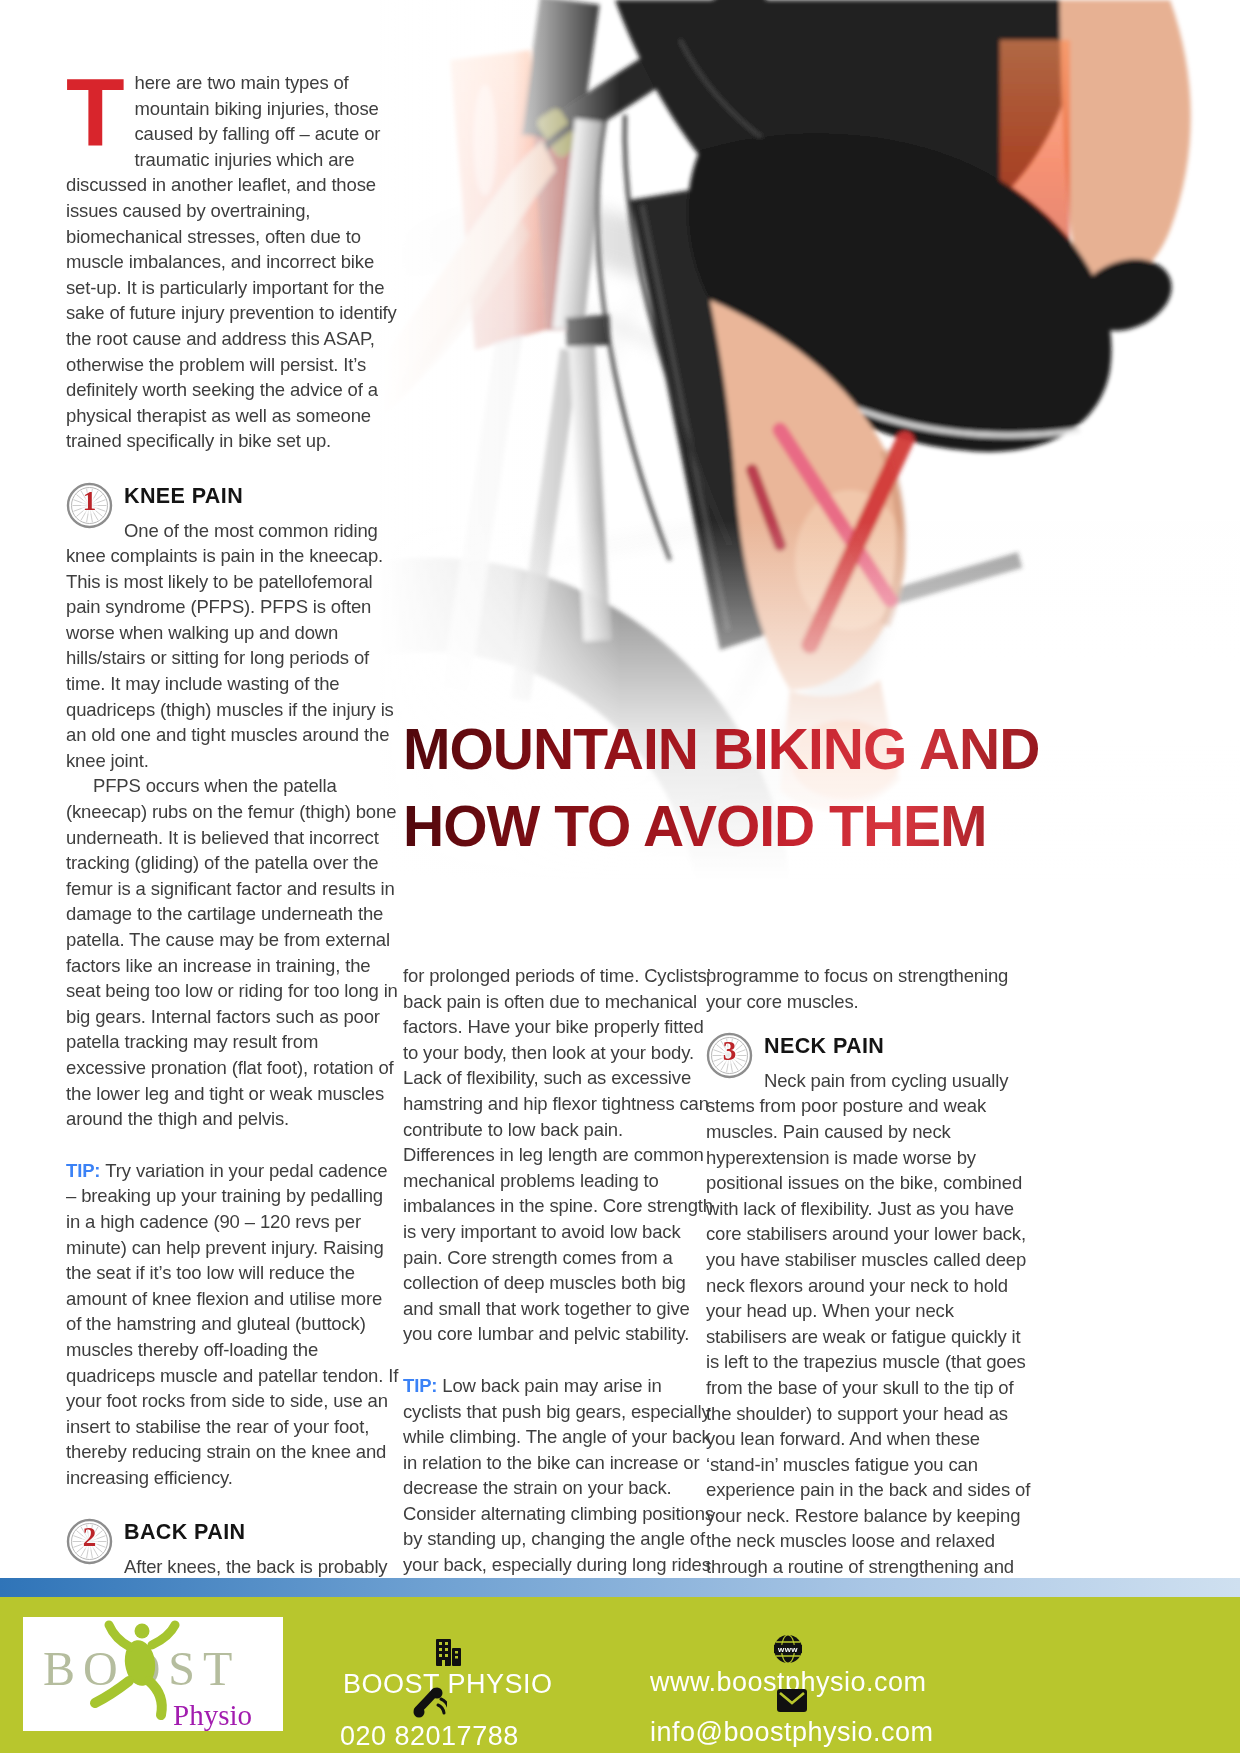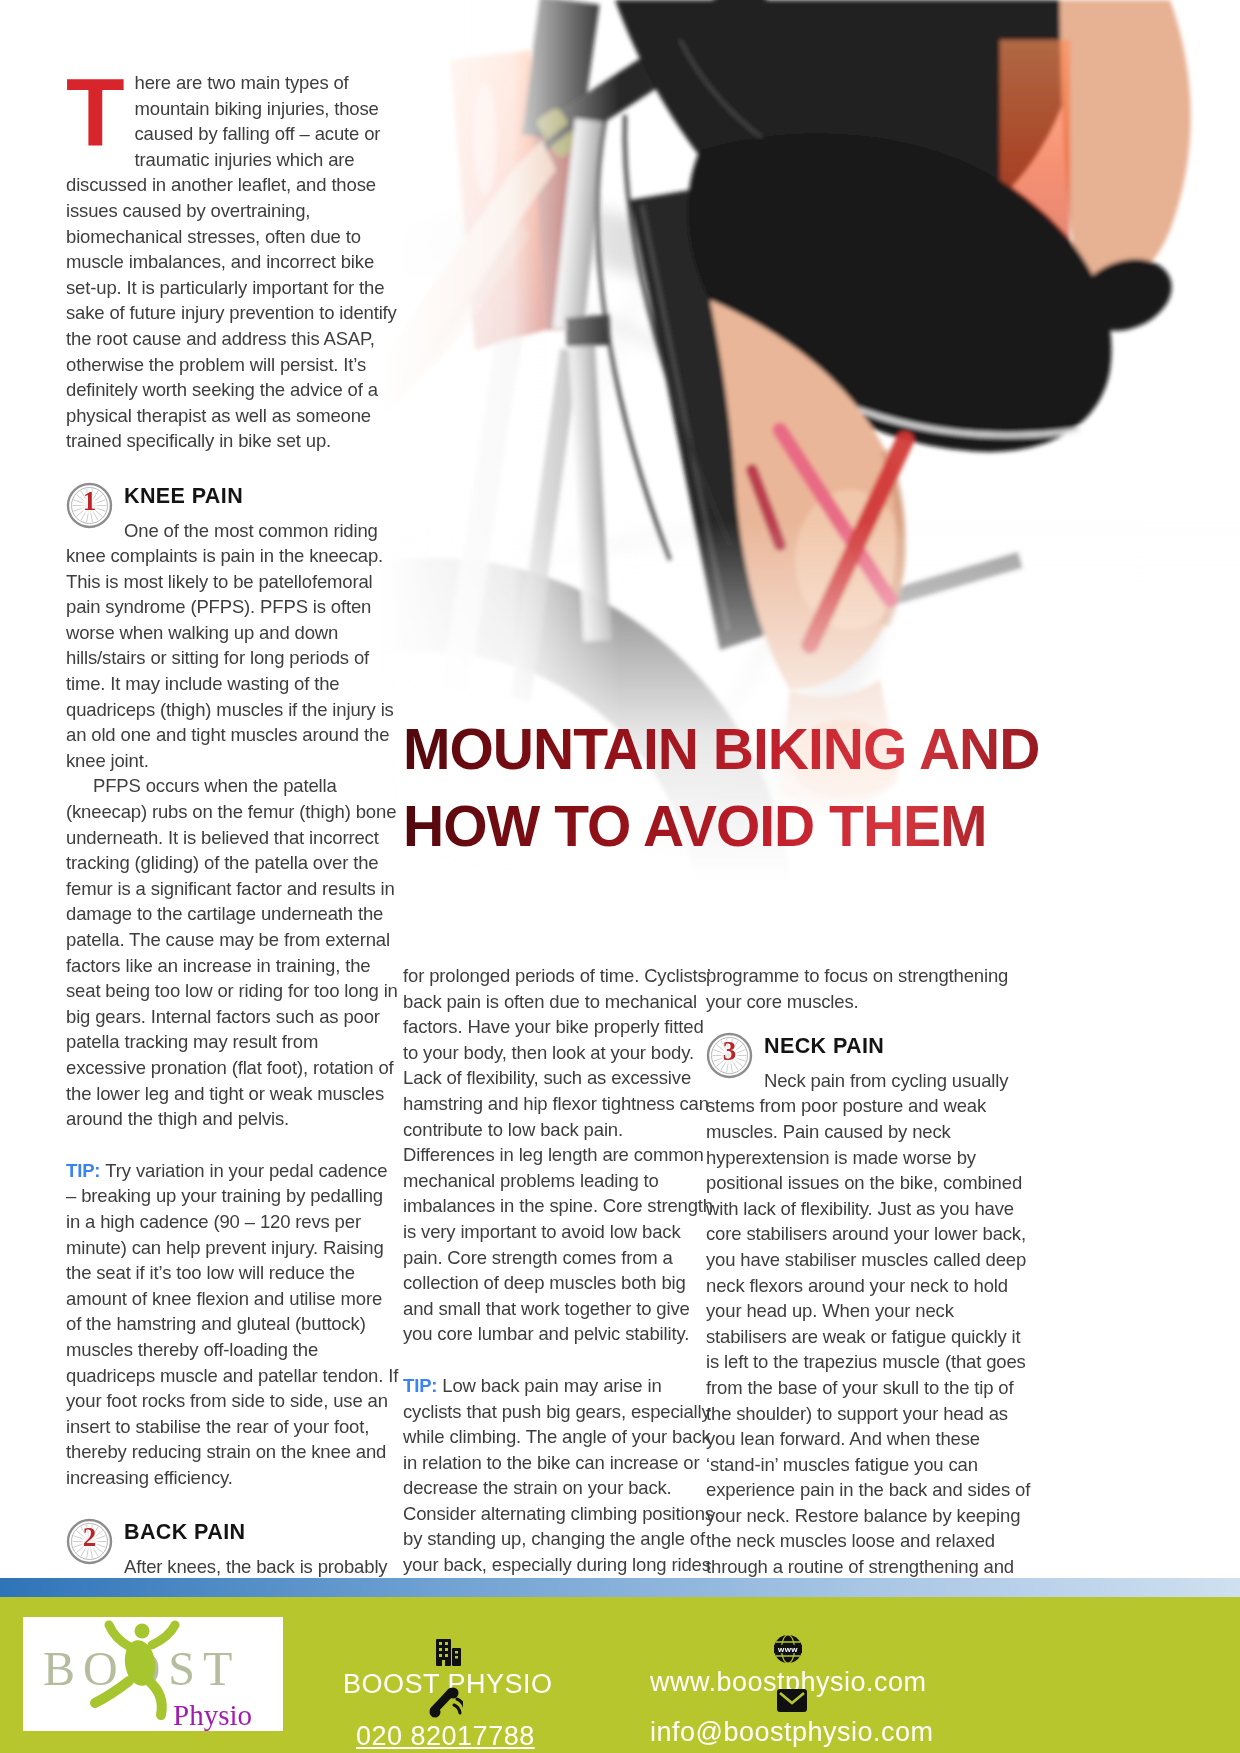--- a/index.html
+++ b/index.html
@@ -45,21 +45,21 @@
   .logo-box{position:absolute;left:23px;top:20px;width:260px;height:114px;background:#ffffff;}
   .logo-word{position:absolute;left:20px;top:24px;font-family:"Liberation Serif",serif;
              font-size:48px;letter-spacing:8px;color:#b5bd9e;}
   .logo-sub{position:absolute;left:150px;top:82px;font-family:"Liberation Serif",serif;
             font-size:29px;color:#a21caf;}
   .logo-fig{position:absolute;left:62px;top:2px;width:120px;height:110px;}
   .f-item{position:absolute;display:flex;align-items:center;color:#ffffff;
           font-size:27px;letter-spacing:0.5px;white-space:nowrap;flex-direction:column;}
   .f-item svg{flex:0 0 auto;}
   .fi-company{left:343px;top:38px;}
-  .fi-phone{left:356px;top:88px;text-decoration:underline;}
+  .fi-phone{left:340px;top:88px;}
   .fi-web{left:650px;top:34px;}
   .fi-email{left:650px;top:86px;text-align:center;}
 </style>
 </head>
 <body>
 
 <svg width="0" height="0" style="position:absolute">
   <defs>
     <g id="wheel">
       <circle cx="23.5" cy="23.5" r="21.5" fill="#ffffff" stroke="#8d8d8d" stroke-width="2.4"></circle>

